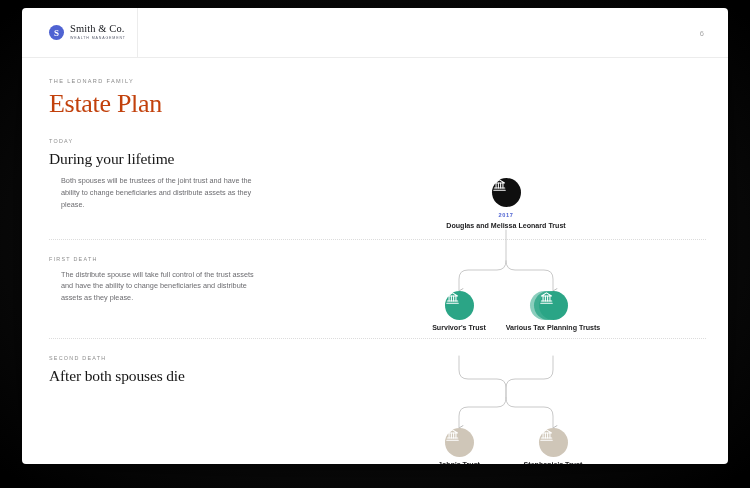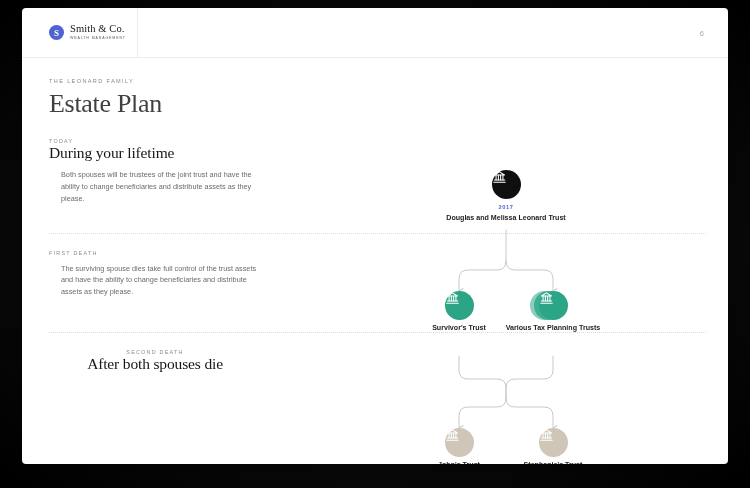--- a/index.html
+++ b/index.html
@@ -100,40 +100,40 @@
   .title-block { padding-top: 20px; }
   .eyebrow-top {
     font-size: 5.6px;
     letter-spacing: 1.35px;
     color: #8a8a8a;
     text-transform: uppercase;
   }
   .doc-title {
     font-family: "Liberation Serif", serif;
     font-size: 26px;
-    color: #404040;
+    color: #c2410c;
     letter-spacing: -0.3px;
     margin-top: 6px;
     line-height: 1.05;
   }
 
   
   .section { position: relative; }
   .section-text { width: 212px; }
   .eyebrow {
     font-size: 5.4px;
     letter-spacing: 1.25px;
     color: #8d8d8d;
     text-transform: uppercase;
   }
   .section-head {
     font-family: "Liberation Serif", serif;
     font-size: 15.5px;
     color: #161616;
-    margin-top: 0;
+    margin-top: 6px;
     letter-spacing: -0.15px;
     line-height: 1.15;
   }
   .section-copy {
     font-size: 7.3px;
     line-height: 1.62;
     color: #6c6c70;
     margin-top: 7px;
     margin-left: 12px;
   }
@@ -240,21 +240,21 @@
           <path d="M129,203 Q129,212 138,212 L167,212 Q176,212 176,221 L176,233" marker-end="url(#arrow)"></path>
 
           <path d="M82,298 L82,312 Q82,321 91,321 L120,321 Q129,321 129,330 L129,340"></path>
           <path d="M176,298 L176,312 Q176,321 167,321 L138,321 Q129,321 129,330 L129,340"></path>
 
           <path d="M129,340 Q129,349 120,349 L91,349 Q82,349 82,358 L82,370" marker-end="url(#arrow)"></path>
           <path d="M129,340 Q129,349 138,349 L167,349 Q176,349 176,358 L176,370" marker-end="url(#arrow)"></path>
         </g>
       </svg>
 
-      <div class="node" style="left:129px; top:112px;">
+      <div class="node" style="left:129px; top:120px;">
         <div class="node-circle dark">
           <svg width="15" height="15" viewBox="0 0 24 24">
             <g fill="none" stroke="#ffffff" stroke-width="1.7" stroke-linecap="round" stroke-linejoin="round">
               <path d="M12 3 L20 8 L4 8 Z"></path>
               <path d="M6.5 8 L6.5 16 M10.2 8 L10.2 16 M13.8 8 L13.8 16 M17.5 8 L17.5 16"></path>
               <path d="M3.6 16 L20.4 16"></path>
               <path d="M2.8 19.5 L21.2 19.5"></path>
             </g>
           </svg>
         </div>
@@ -330,27 +330,27 @@
         <div class="section-head">During your lifetime</div>
         <div class="section-copy">Both spouses will be trustees of the joint trust and have the ability to change beneficiaries and distribute assets as they please.</div>
       </div>
     </div>
 
     <div class="divider" style="margin-top:28px;"></div>
 
     <div class="section" style="margin-top:16px;">
       <div class="section-text">
         <div class="eyebrow">FIRST DEATH</div>
-        <div class="section-copy">The surviving spouse dies take full control of the trust assets and have the ability to change beneficiaries and distribute assets as they please.</div>
+        <div class="section-copy">The distribute spouse will take full control of the trust assets and have the ability to change beneficiaries and distribute assets as they please.</div>
       </div>
     </div>
 
     <div class="divider" style="margin-top:34px;"></div>
 
-    <div class="section" style="margin-top:16px;text-align:center;">
+    <div class="section" style="margin-top:16px;">
       <div class="section-text">
         <div class="eyebrow">SECOND DEATH</div>
         <div class="section-head">After both spouses die</div>
       </div>
     </div>
 
   </div>
 </div>
 
 </body></html>

